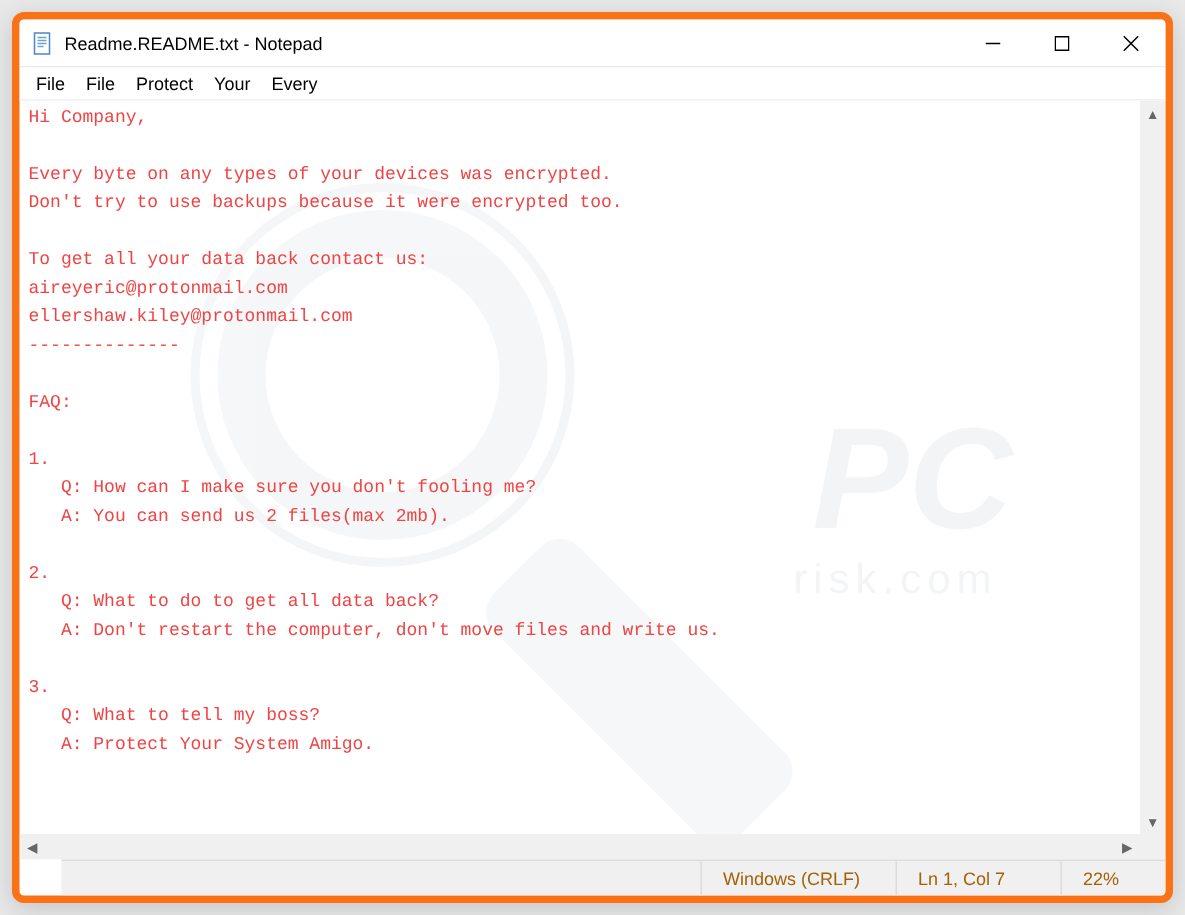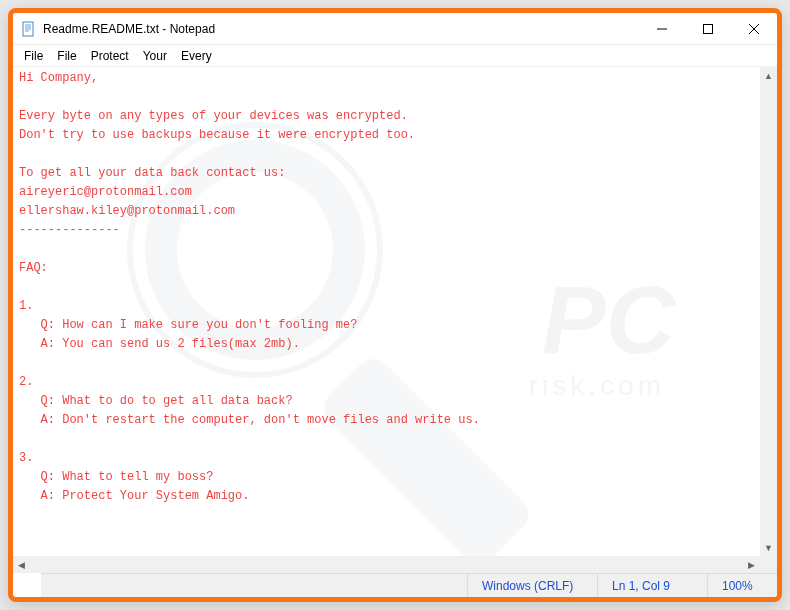--- a/index.html
+++ b/index.html
@@ -107,21 +107,21 @@
   background: #f0f0f0;
 }
 .statusbar {
   height: 24px;
   background: #f0f0f0;
   display: flex;
   align-items: center;
   justify-content: flex-end;
   border-top: 1px solid #dcdcdc;
   font-size: 12px;
-  color: #1d4ed8;
+  color: #a16207;
   margin-left: 28px;
 }
 .status-cell {
   padding: 0 14px;
   border-left: 1px solid #dcdcdc;
   height: 100%;
   display: flex;
   align-items: center;
 }
 .status-cell.wide { min-width: 130px; }
@@ -268,17 +268,17 @@
     <div class="scroll-h">
       <div class="scroll-btn">◀</div>
       <div class="scroll-track-h"></div>
       <div class="scroll-btn">▶</div>
     </div>
     <div class="scroll-corner"></div>
   </div>
 
   <div class="statusbar">
     <div class="status-cell wide">Windows (CRLF)</div>
-    <div class="status-cell med">Ln 1, Col 9</div>
-    <div class="status-cell sm">100%</div>
+    <div class="status-cell med">Ln 1, Col 7</div>
+    <div class="status-cell sm">22%</div>
   </div>
 
 </div>
 
 </body></html>

